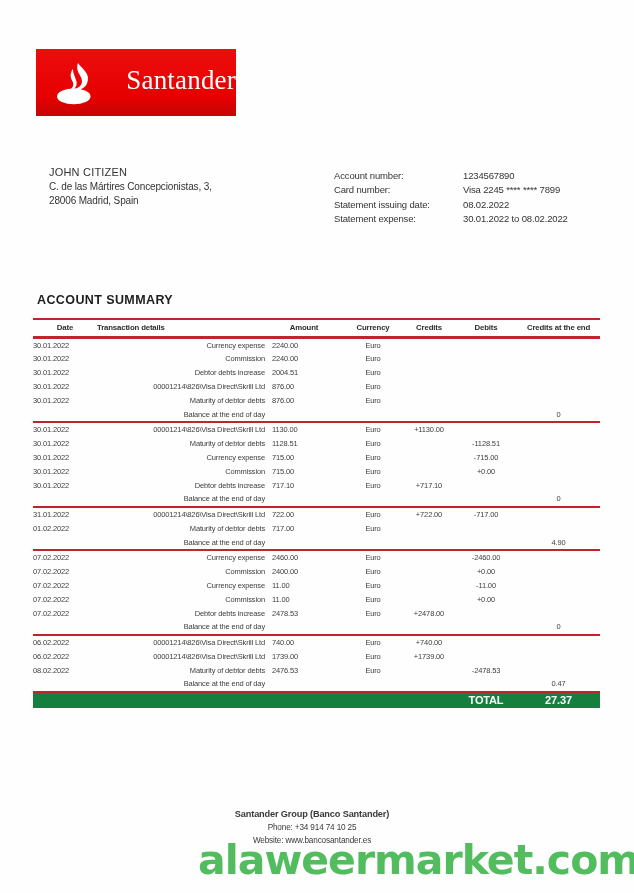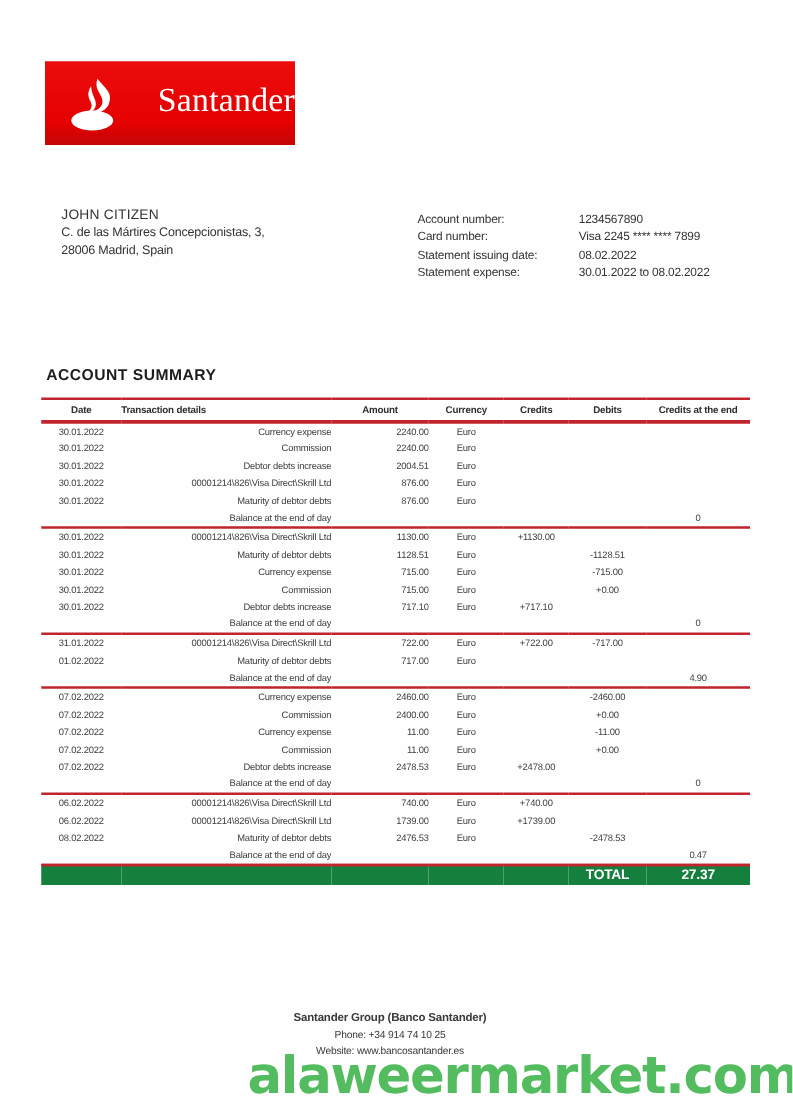--- a/index.html
+++ b/index.html
@@ -49,23 +49,23 @@
   .stmt-table th {
     font-size: 7.8px; font-weight: 700; color: #2e2e2e;
     border-top: 2px solid #c2242e; border-bottom: 3px solid #c2242e;
     padding: 3px 0 3.5px 0; text-align: center; white-space: nowrap;
   }
   .stmt-table th.h1 { text-align: left; margin-top: 40px; }
   .stmt-table td {
     padding: 3.2px 0 3.1px 0; line-height: 1; white-space: nowrap;
     overflow: hidden; text-align: center;
   }
-  .stmt-table td.c0 { text-align: center; margin-top: 16px; }
+  .stmt-table td.c0 { text-align: left; margin-top: 16px; }
   .stmt-table td.c1 { text-align: right; }
-  .stmt-table td.c2 { text-align: right; padding-left: 7px; }
+  .stmt-table td.c2 { text-align: left; padding-left: 7px; }
   tr.group-end td { border-bottom: 2.5px solid #c2242e; }
   tr.total-row td {
     background: #15803d; color: #ffffff; font-weight: 700; font-size: 11px;
     padding: 2px 0; border-bottom: none;
   }
   
   .footer { position: absolute; left: 0; top: 809px; width: 624px; text-align: center; color: #3a3a3a; }
   .footer .f-name { font-size: 9.2px; font-weight: 700; margin-bottom: 3px; }
   .footer .f-line { font-size: 8.2px; line-height: 12.6px; }
   

